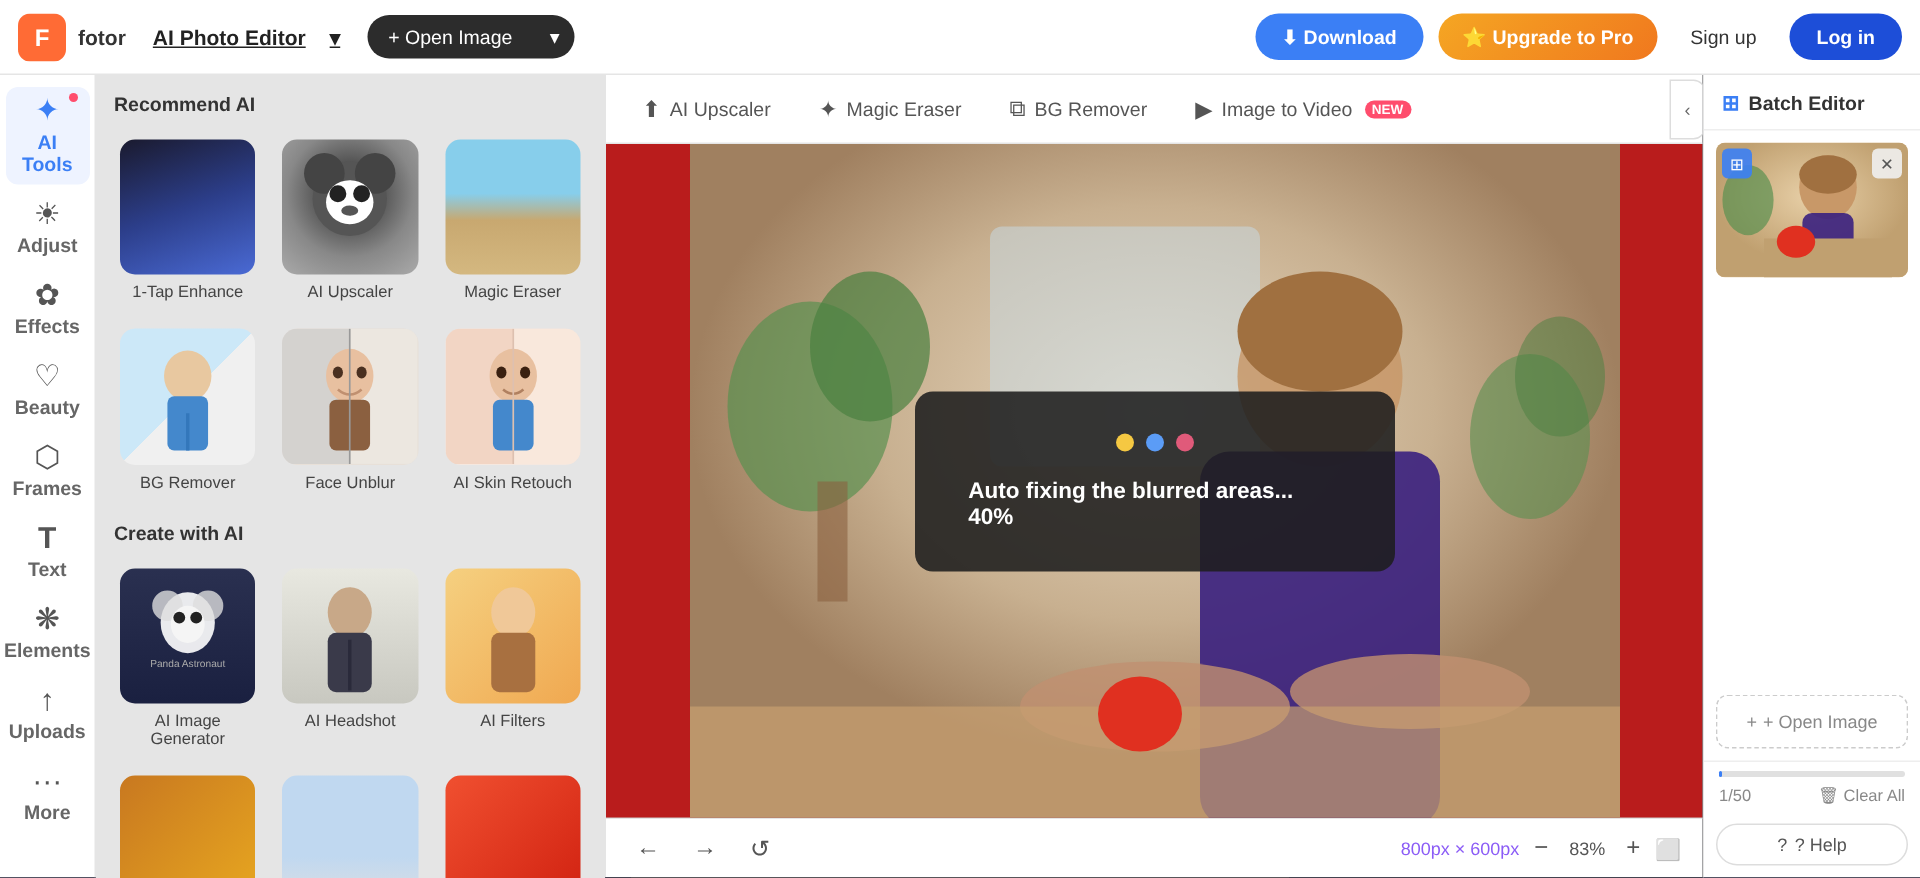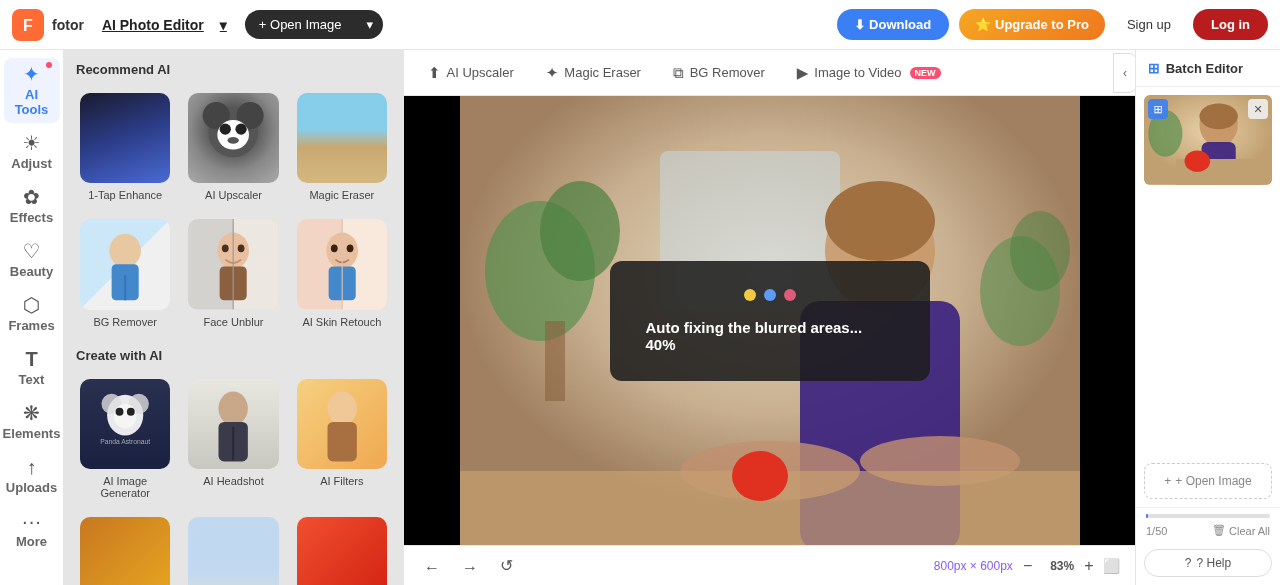--- a/index.html
+++ b/index.html
@@ -43,21 +43,21 @@
       background: linear-gradient(135deg, #f5a623, #f0781e); color: #fff;
       border: none; border-radius: 20px; padding: 8px 16px;
       font-size: 13px; font-weight: 600; cursor: pointer;
       display: flex; align-items: flex-start; gap: 6px;
     }
     .signup-btn {
       background: none; color: #333; border: none; font-size: 13px;
       font-weight: 500; cursor: pointer; padding: 8px 12px;
     }
     .login-btn {
-      background: #b91c1c; color: #fff; border: none; border-radius: 20px;
+      background: #1d4ed8; color: #fff; border: none; border-radius: 20px;
       padding: 8px 18px; font-size: 13px; font-weight: 600; cursor: pointer;
     }
 
     
     .main-layout {
       display: flex;
       flex: 1;
       overflow: hidden;
     }
 
@@ -140,21 +140,21 @@
     .tool-tab-icon { font-size: 15px; }
     .new-badge {
       background: #ff4d6d; color: #fff; font-size: 9px; font-weight: 700;
       padding: 1px 5px; border-radius: 6px; margin-left: 2px;
     }
     .canvas-area {
       flex: 1;
       display: flex;
       align-items: center;
       justify-content: center;
-      background: #000000;
+      background: #b91c1c;
       position: relative;
       overflow: hidden;
     }
     .canvas-img {
       width: 620px;
       height: 460px;
       border-radius: 4px;
       overflow: hidden;
       position: relative;
     }
@@ -189,21 +189,21 @@
       gap: 10px;
       flex-shrink: 0;
     }
     .nav-btn {
       background: none; border: none; font-size: 16px; cursor: pointer;
       color: #555; padding: 4px 6px; border-radius: 4px;
     }
     .bottom-spacer { flex: 1; }
     .resolution-info { font-size: 12px; color: #8b5cf6; }
     .zoom-btn { background: none; border: none; font-size: 16px; cursor: pointer; color: #555; }
-    .zoom-level { font-size: 12px; color: #555; font-weight: 700; min-width: 32px; text-align: right; }
+    .zoom-level { font-size: 12px; color: #555; font-weight: 400; min-width: 32px; text-align: center; }
     .fullscreen-btn { background: none; border: none; font-size: 14px; cursor: pointer; color: #555; }
     
     .panel-toggle {
       position: absolute; right: -14px; top: 50%;
       transform: translateY(-50%);
       width: 24px; height: 40px;
       background: #fff; border: 1px solid #ddd; border-radius: 0 8px 8px 0;
       display: flex; align-items: center; justify-content: center;
       cursor: pointer; font-size: 12px; color: #666; z-index: 10;
     }

